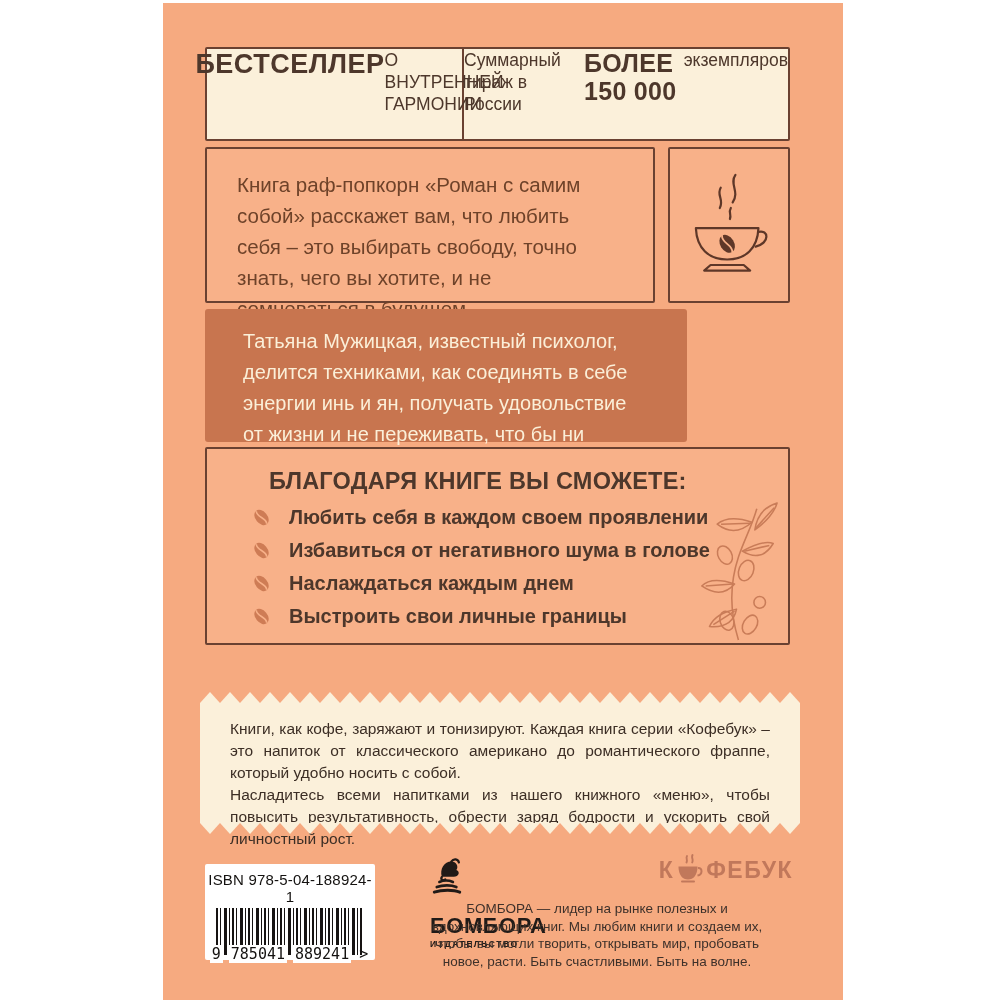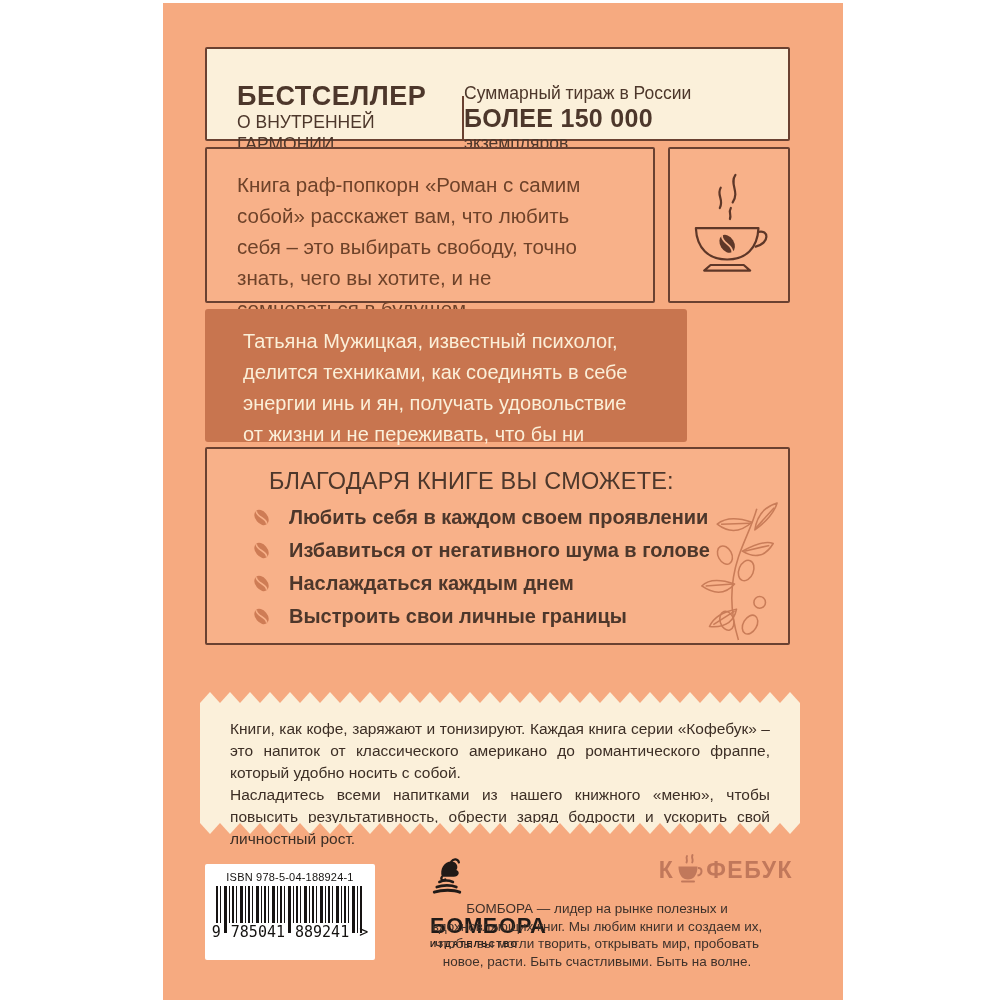--- a/index.html
+++ b/index.html
@@ -7,21 +7,21 @@
     font-family:"Liberation Sans","DejaVu Sans",sans-serif; }
 
   .cover { position:absolute; left:163px; top:3px; width:680px; height:997px;
     background:#f6aa80; }
 
   .bordered { border:2px solid #6a4131; border-radius:2px; background:#f8b189; }
 
   
   .header-box { position:absolute; left:42px; top:44px; width:585px; height:94px;
     display:flex; background:#fbf0da; }
-  .header-cell { display:flex; flex-direction:column; justify-content:center;margin-top:47px; }
+  .header-cell { display:flex; flex-direction:row; justify-content:center; }
   .header-left { width:257px; border-right:2px solid #6a4131; padding-left:30px; }
   .header-right { flex:1; }
   .h-big  { font-size:27px; font-weight:bold; letter-spacing:.5px; color:#4d372b; line-height:30px; }
   .h-sm   { font-size:17.5px; color:#4d372b; line-height:22px; }
   .h-mid  { font-size:25px; font-weight:bold; letter-spacing:.3px; color:#4d372b; line-height:28px; }
 
   
   .desc-box { position:absolute; left:42px; top:144px; width:450px; height:156px;
     padding:20px 46px 0 30px; }
   .desc-text { font-size:20.5px; line-height:31px; font-weight:500; color:#6e4229; }
@@ -29,38 +29,38 @@
     display:flex; align-items:center; justify-content:center; }
 
   
   .dark-box { position:absolute; left:42px; top:306px; width:482px; height:133px;
     background:#c8754f; border-radius:3px; padding:17px 48px 0 38px; }
   .dark-text { font-size:20px; line-height:31px; font-weight:500; color:#fbefd8; }
 
   
   .benefits-box { position:absolute; left:42px; top:444px; width:585px; height:198px;
     padding-top:19px; }
-  .benefits-heading { margin-left:62px; font-size:23.5px; font-weight:400;
+  .benefits-heading { margin-left:62px; font-size:23.5px; font-weight:700;
     letter-spacing:.2px; color:#4d372b; }
   .benefit-list { margin-top:11px; }
   .benefit-item { display:flex; align-items:center; margin:0 0 10px 44px; gap:17px; }
   .benefit-item .txt { font-size:20px; font-weight:600; color:#4d372b; }
   .bean { width:21px; height:21px; flex:0 0 21px; }
   .branch { position:absolute; right:6px; bottom:2px; }
 
   
   .zigzag { position:absolute; left:37px; top:689px; width:600px; }
   .zz-body { background:#fbf0da; padding:15px 30px 0 30px; height:120px; }
   .zz-body p { font-size:15.5px; line-height:22px; color:#3c2e25; text-align:justify; }
   .zz-svg { display:block; }
 
   
   .barcode-box { position:absolute; left:42px; top:861px; width:170px; height:96px;
     background:#ffffff; border-radius:2px; padding-top:7px; }
-  .isbn { text-align:center; font-size:11px; color:#141210; letter-spacing:.2px; }
+  .isbn { text-align:center; font-size:15px; color:#141210; letter-spacing:.2px; }
   .bars { width:148px; height:47px; margin:3px auto 0;
     background:repeating-linear-gradient(to right,
       #161312 0 2px,#ffffff 2px 4px,#161312 4px 5px,#ffffff 5px 8px,
       #161312 8px 11px,#ffffff 11px 13px,#161312 13px 14px,#ffffff 14px 16px); }
   .digits { display:flex; justify-content:center; gap:6px; margin-top:-10px;
     font-family:"DejaVu Sans Mono","Liberation Mono",monospace;
     font-size:15px; color:#141210; }
   .digits span { background:#ffffff; padding:0 2px; }
   .digits .nobg { background:transparent; }
 

